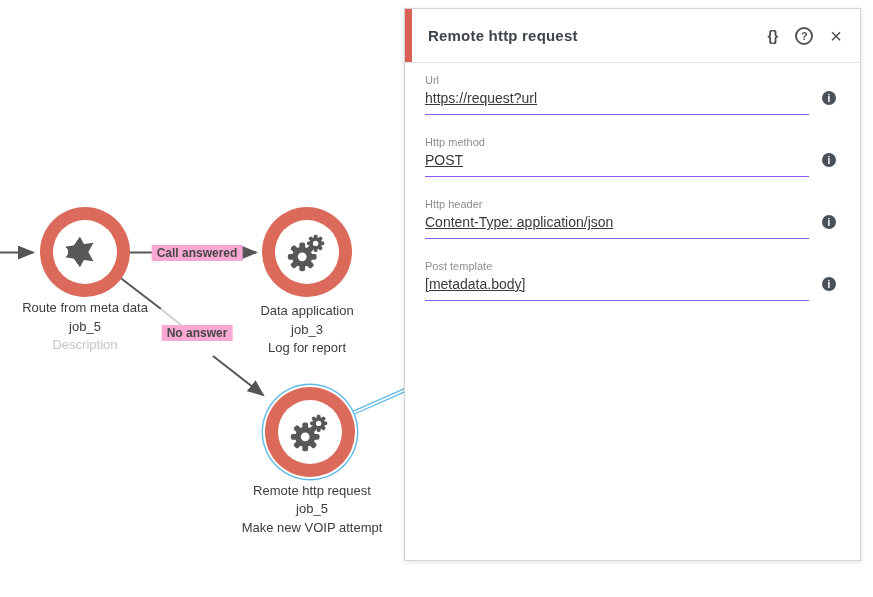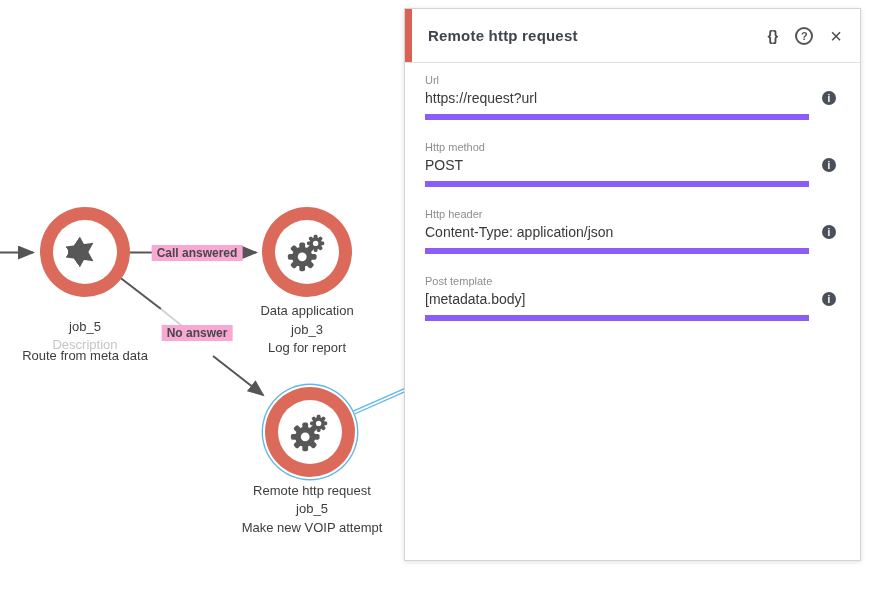--- a/index.html
+++ b/index.html
@@ -36,23 +36,23 @@
   .header-icons { margin-left:auto; display:flex; align-items:center; gap:17px; }
   .icon-code { font-size:14px; font-weight:bold; color:#4a4a4a; cursor:pointer; }
   .icon-help { width:18px; height:18px; border:2px solid #555; border-radius:50%;
           display:flex; align-items:center; justify-content:center;
           font-size:11px; font-weight:bold; color:#555; cursor:pointer; }
   .icon-close { font-size:20px; color:#4a4a4a; line-height:1; cursor:pointer; }
 
   .fields { flex:0 0 235px; padding:8px 24px 0 20px; }
   .field { display:flex; align-items:flex-start; margin-top:20px; }
   .field:first-child { margin-top:2px; }
-  .field-main { flex:1; border-bottom:6px solid #8b5cf6; padding-bottom:5px; }
+  .field-main { flex:1; border-bottom:1px solid #8b5cf6; padding-bottom:5px; }
   .field-label { font-size:11px; color:#8e8e8e; line-height:14px; }
-  .field-value { font-size:14px; color:#393939; line-height:21px; margin-top:1px; }
+  .field-value { font-size:14px; color:#393939; line-height:21px; margin-top:1px;text-decoration:underline; }
   .info-icon { flex:0 0 14px; width:14px; height:14px; margin-left:13px; margin-top:18px;
           border-radius:50%; background:#49505a; color:#fff; font-size:10px; font-weight:bold;
           display:flex; align-items:center; justify-content:center; cursor:pointer; }
 
   .section-row { position:relative; height:48px; flex:0 0 48px; display:flex; align-items:center;
           border-top:1px solid #e3e3e3; border-bottom:1px solid #e3e3e3;
           padding-left:24px; cursor:pointer; }
   .accent.light { background:#f2a399; }
   .section-title { font-size:13px; font-weight:bold; color:#474747; }
   .icon-trash { margin-left:14px; display:flex; cursor:pointer; }
@@ -136,21 +136,21 @@
           <rect x="31" y="6" width="4" height="18" rx="1.5" transform="rotate(90 33 15)"></rect>
           <rect x="31" y="6" width="4" height="18" rx="1.5" transform="rotate(135 33 15)"></rect>
           <circle cx="33" cy="15" r="6.5"></circle>
         </g>
         <circle cx="19" cy="29" r="4.6" fill="#fff"></circle>
         <circle cx="33" cy="15" r="2.8" fill="#fff"></circle>
       </svg>
     </div>
   </div>
 
-  <div class="node-label" style="left:85px; top:307px;margin-top:48px;">Route from meta data</div>
+  <div class="node-label" style="left:85px; top:307px;">Route from meta data</div>
   <div class="node-label" style="left:85px; top:326px;">job_5</div>
   <div class="node-label muted" style="left:85px; top:344px;">Description</div>
 
   <div class="node-label" style="left:307px; top:310px;">Data application</div>
   <div class="node-label" style="left:307px; top:329px;">job_3</div>
   <div class="node-label" style="left:307px; top:347px;">Log for report</div>
 
   <div class="node-label" style="left:312px; top:490px;">Remote http request</div>
   <div class="node-label" style="left:312px; top:508px;">job_5</div>
   <div class="node-label" style="left:312px; top:527px;">Make new VOIP attempt</div>

